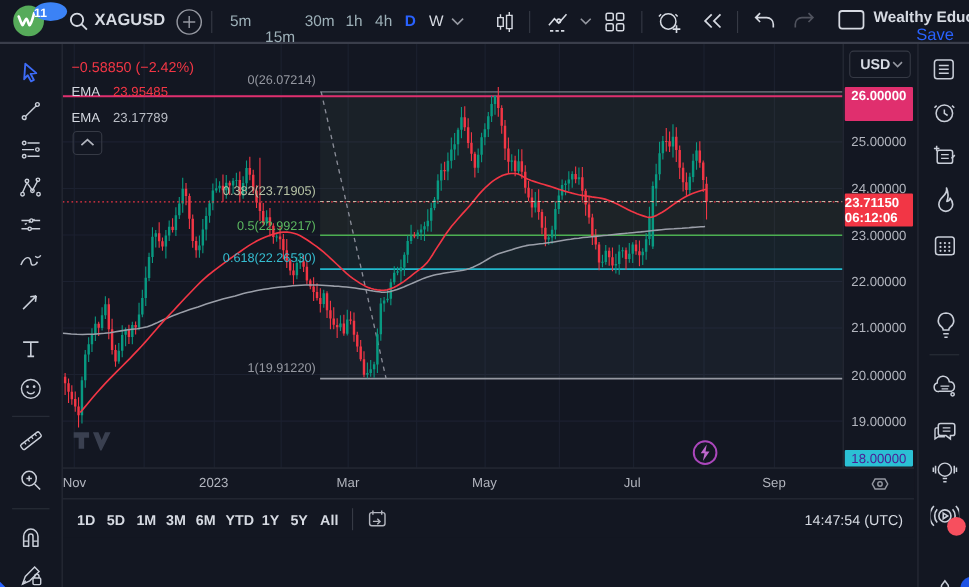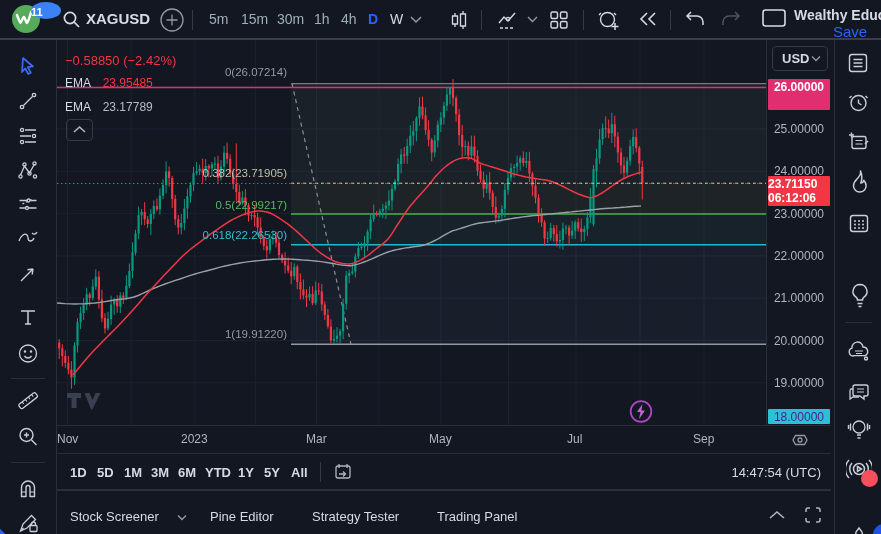--- a/index.html
+++ b/index.html
@@ -125,55 +125,40 @@
   <span class="abs" style="left:207px;top:11px">5Y</span>
   <span class="abs" style="left:234px;top:11px">All</span>
   <span class="abs" style="left:263px;top:8px;width:1px;height:20px;background:#363a45"></span>
   <svg class="abs" style="left:276px;top:8px" width="20" height="20" viewBox="0 0 20 20">
    <rect x="3" y="4" width="14" height="12" rx="2" fill="none" stroke="#b2b5be" stroke-width="1.3"></rect>
    <path d="M6 2v4M14 2v4M6 12h6M10 9.5l2.5 2.5L10 14.5" stroke="#b2b5be" stroke-width="1.3" fill="none"></path>
       </svg>
   <span class="abs" style="right:10px;top:11px;font-weight:normal;color:#d6dae2">14:47:54 (UTC)</span>
 </div>
 
-<div class="abs" style="left:57px;top:489px;width:774px;height:45px;border-top:2px solid #2a2e39;background:#131722;color:#d6dae2;font-size:13px">
-  <span class="abs" style="left:13px;top:18px">Stock Screener</span>
-  <svg class="abs" style="left:119px;top:23px" width="12" height="8">
-        <path d="M2 1.5l4 4 4-4" stroke="#9598a1" stroke-width="1.4" fill="none"></path>
-      </svg>
-  <span class="abs" style="left:153px;top:18px">Pine Editor</span>
-  <span class="abs" style="left:255px;top:18px">Strategy Tester</span>
-  <span class="abs" style="left:380px;top:18px">Trading Panel</span>
-  <svg class="abs" style="left:711px;top:18px" width="18" height="12">
-        <path d="M2 9l7-6 7 6" stroke="#b2b5be" stroke-width="1.6" fill="none"></path>
-      </svg>
-  <svg class="abs" style="left:746px;top:14px" width="20" height="20" viewBox="0 0 20 20">
-    <path d="M3 7V5a2 2 0 012-2h2M13 3h2a2 2 0 012 2v2M17 13v2a2 2 0 01-2 2h-2M7 17H5a2 2 0 01-2-2v-2" stroke="#b2b5be" stroke-width="1.5" fill="none"></path>
-      </svg>
-</div>
 
 <div class="abs" style="left:0;top:0;width:881px;height:40px;background:#131722;border-bottom:2px solid #3a3e4b">
   <div class="abs" style="left:12px;top:5px;width:28px;height:28px;border-radius:50%;background:#56ab5a"></div>
   <svg class="abs" style="left:14px;top:9px" width="24" height="20" viewBox="0 0 24 20">
     <path d="M3 6c2 5 3 8 3.5 8S9 8 10 8s2 6 3 6 3.5-9 4-11" stroke="#fff" stroke-width="2.4" fill="none" stroke-linecap="round"></path>
       </svg>
   <div class="abs" style="left:31px;top:2px;width:30px;height:17px;border-radius:50%;background:#3b82f6;text-align:left">
     <span style="font-size:11px;font-weight:bold;color:#fff;line-height:17px">11</span></div>
   <svg class="abs" style="left:62px;top:10px" width="19" height="19" viewBox="0 0 19 19">
     <circle cx="8" cy="8" r="5.6" fill="none" stroke="#d6dae2" stroke-width="1.7"></circle>
         <path d="M12.2 12.2L17 17" stroke="#d6dae2" stroke-width="1.7"></path>
       </svg>
   <span class="abs" style="left:86px;top:10px;font-size:15px;font-weight:bold;color:#d6dae2">XAGUSD</span>
   <svg class="abs" style="left:158px;top:6px" width="28" height="28" viewBox="0 0 28 28">
     <circle cx="14" cy="14" r="11" fill="none" stroke="#9598a1" stroke-width="1.3"></circle>
     <path d="M14 8.5v11M8.5 14h11" stroke="#9598a1" stroke-width="1.3"></path>
       </svg>
   <span class="abs" style="left:192px;top:10px;width:1px;height:20px;background:#363a45"></span>
   <span class="abs" style="left:209px;top:11px;font-size:14px;color:#9db0b8">5m</span>
-  <span class="abs" style="left:241px;top:11px;font-size:14px;color:#9db0b8">15m</span>
+  <span class="abs" style="left:241px;top:25px;font-size:14px;color:#9db0b8">15m</span>
   <span class="abs" style="left:277px;top:11px;font-size:14px;color:#9db0b8">30m</span>
   <span class="abs" style="left:314px;top:11px;font-size:14px;color:#9db0b8">1h</span>
   <span class="abs" style="left:341px;top:11px;font-size:14px;color:#9db0b8">4h</span>
   <span class="abs" style="left:368px;top:11px;font-size:14px;font-weight:bold;color:#2962ff">D</span>
   <span class="abs" style="left:390px;top:11px;font-size:14px;color:#d6dae2">W</span>
   <svg class="abs" style="left:409px;top:15px" width="14" height="9">
         <path d="M2 2l5 5 5-5" stroke="#9598a1" stroke-width="1.5" fill="none"></path>
       </svg>
   <svg class="abs" style="left:447px;top:8px" width="24" height="24" viewBox="0 0 24 24" stroke="#d6dae2" stroke-width="1.4" fill="none">
     <path d="M8 5v3M8 16v3M5.5 8h5v8h-5zM16 3v3M16 18v3M13.5 6h5v12h-5z" stroke-width="1.3"></path>

